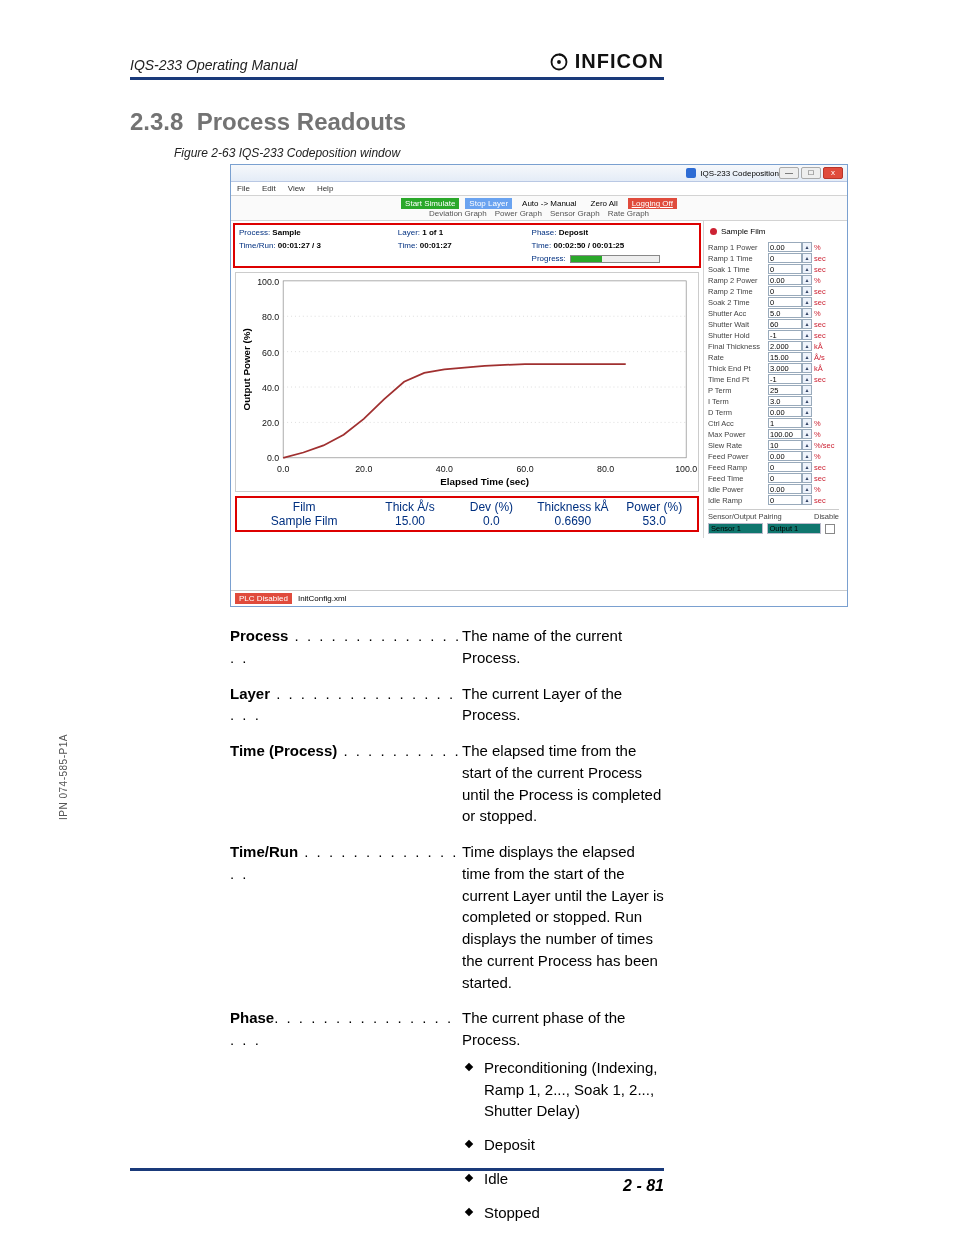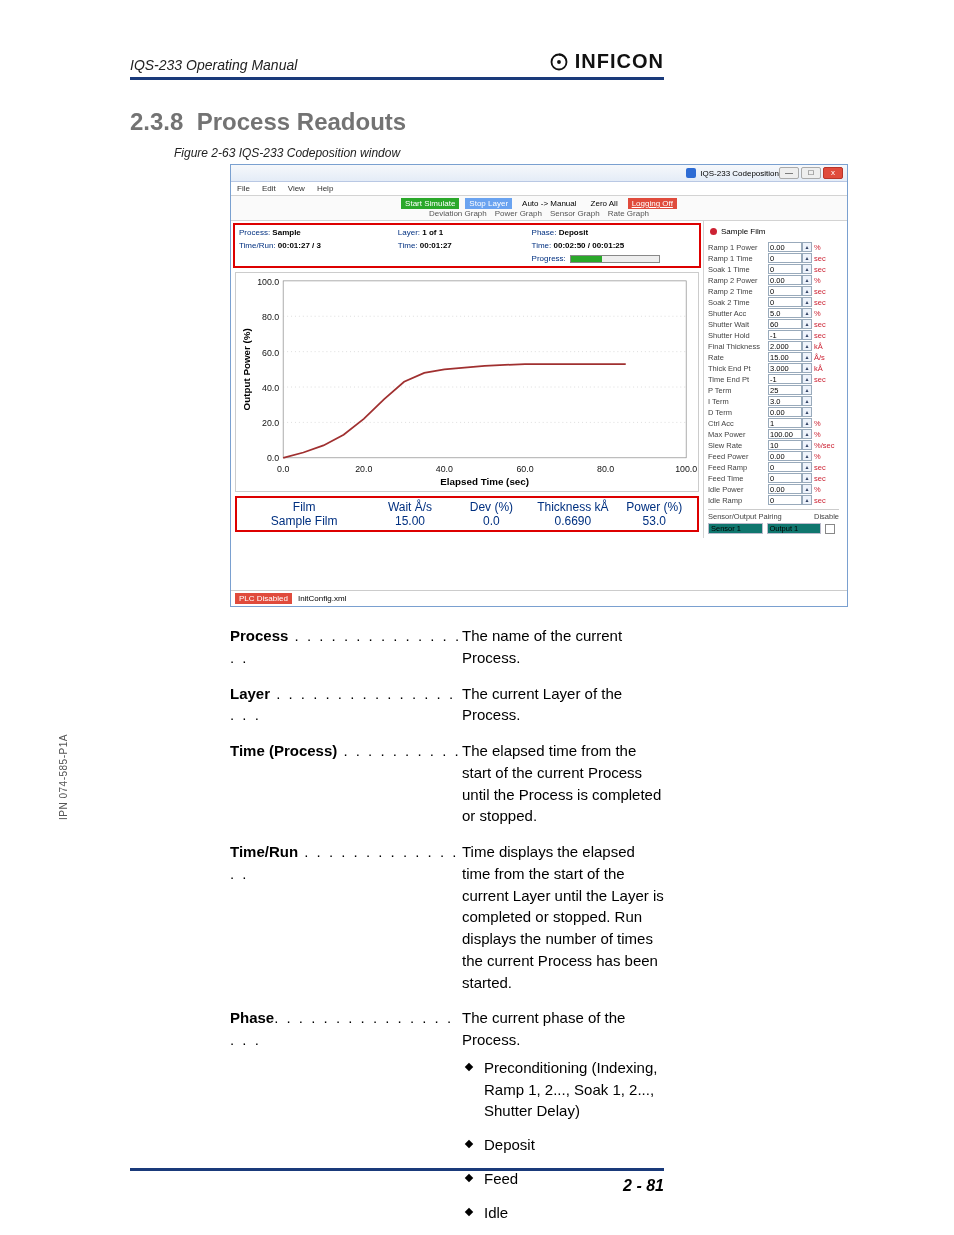--- a/index.html
+++ b/index.html
@@ -180,21 +180,21 @@
             <text x="14" y="98" font-size="10" font-weight="bold" text-anchor="middle" transform="rotate(-90 14 98)">Output Power (%)</text>
 
             <text x="253" y="216" font-size="10" font-weight="bold" text-anchor="middle">Elapsed Time (sec)</text>
 
             <path id="chart-path" fill="none" stroke="#a03030" stroke-width="1.8" d="M48.0 188.0 L68.5 182.6 L89.0 175.4 L109.5 164.6 L130.0 148.4 L150.5 128.6 L171.0 110.6 L191.5 101.6 L212.0 98.0 L232.5 96.2 L253.0 94.4 L273.5 93.5 L294.0 92.6 L314.5 92.6 L335.0 92.6 L355.5 92.6 L376.0 92.6 L396.5 92.6 "></path>
           </svg>
         </div>
 
         <div class="filmrow">
           <span class="hdr">Film</span>
-          <span class="hdr">Wait Å/s</span>
+          <span class="hdr">Thick Å/s</span>
           <span class="hdr">Dev (%)</span>
           <span class="hdr">Thickness kÅ</span>
           <span class="hdr">Power (%)</span>
           <span>Sample Film</span>
           <span>15.00</span>
           <span>0.0</span>
           <span>0.6690</span>
           <span>53.0</span>
         </div>
       </div>
@@ -347,21 +347,20 @@
           <div>Time displays the elapsed time from the start of the current Layer until the Layer is completed or stopped. Run displays the number of times the current Process has been started.</div>
         </div>
       </div>
       <div class="def">
         <div class="term"><b>Phase</b><span class="dots">. . . . . . . . . . . . . . . . . . </span></div>
         <div class="desc">
           <div>The current phase of the Process.</div>
           <ul>
             <li>Preconditioning (Indexing, Ramp 1, 2..., Soak 1, 2..., Shutter Delay)</li>
             <li>Deposit</li>
-            <li>Feed</li>
             <li>Idle</li>
             <li>Stopped</li>
           </ul>
         </div>
       </div>
     </div>
 
   <div class="footer">
     <span>2 - 81</span>
   </div>

